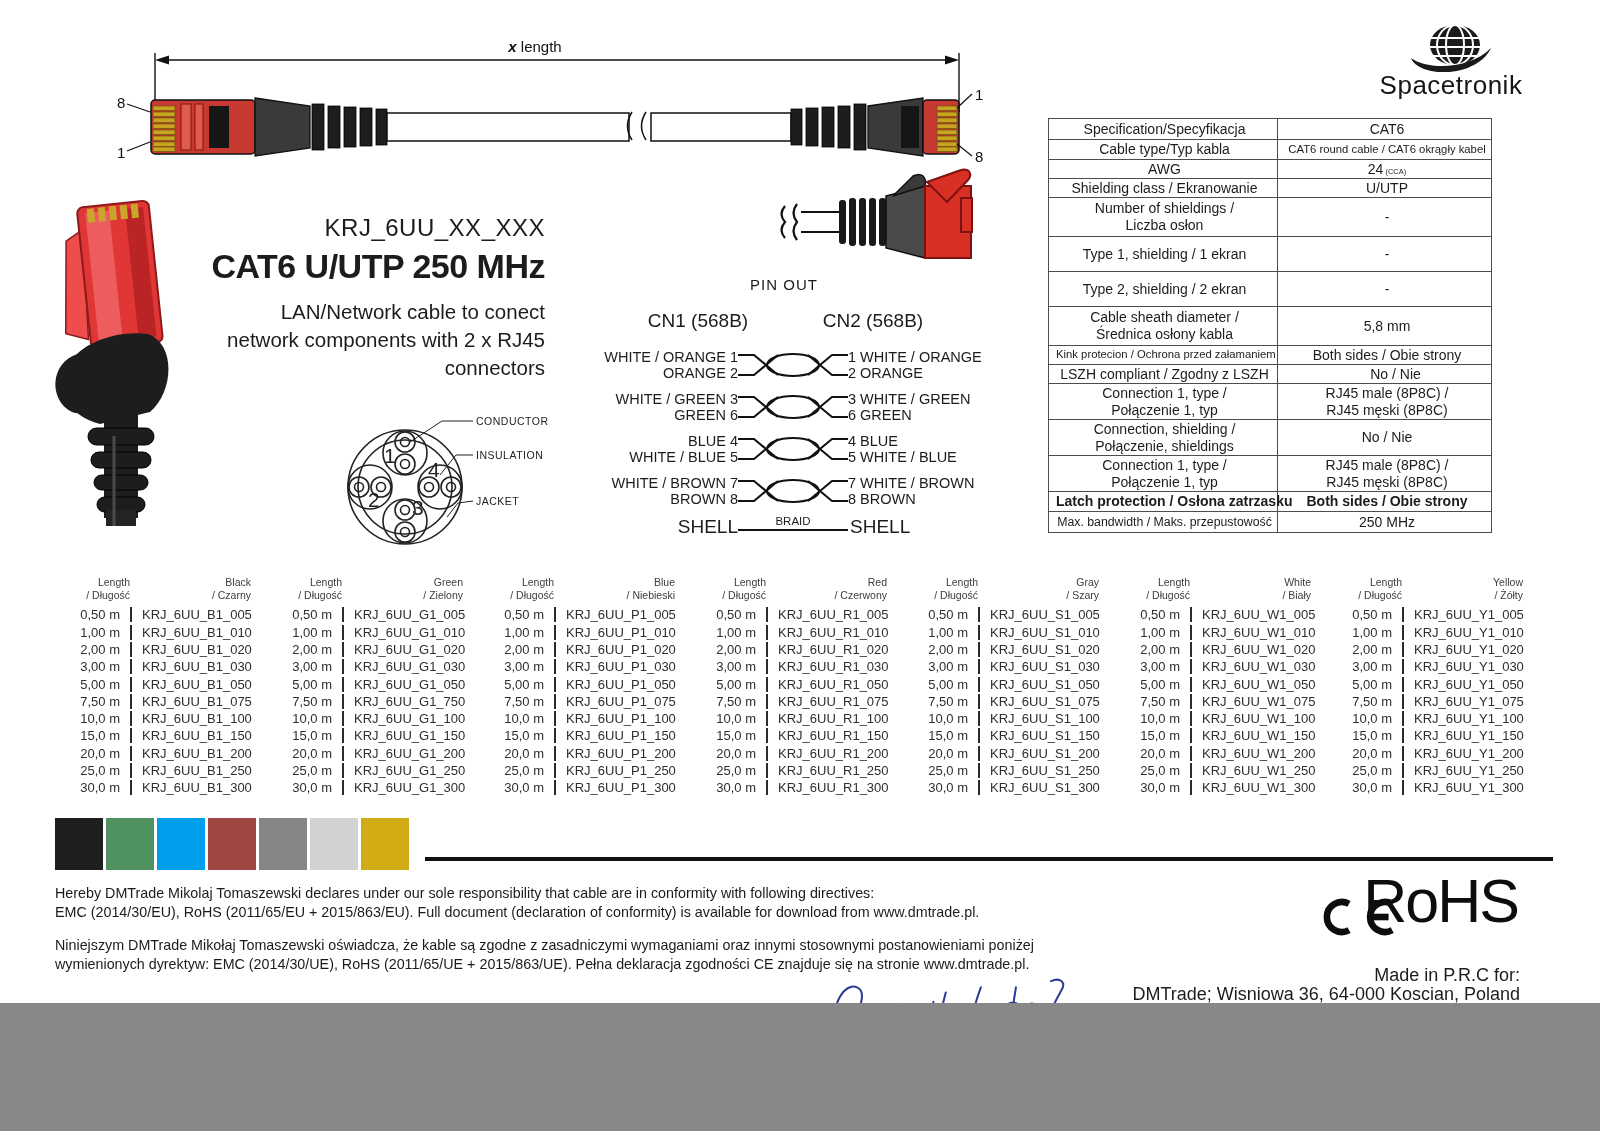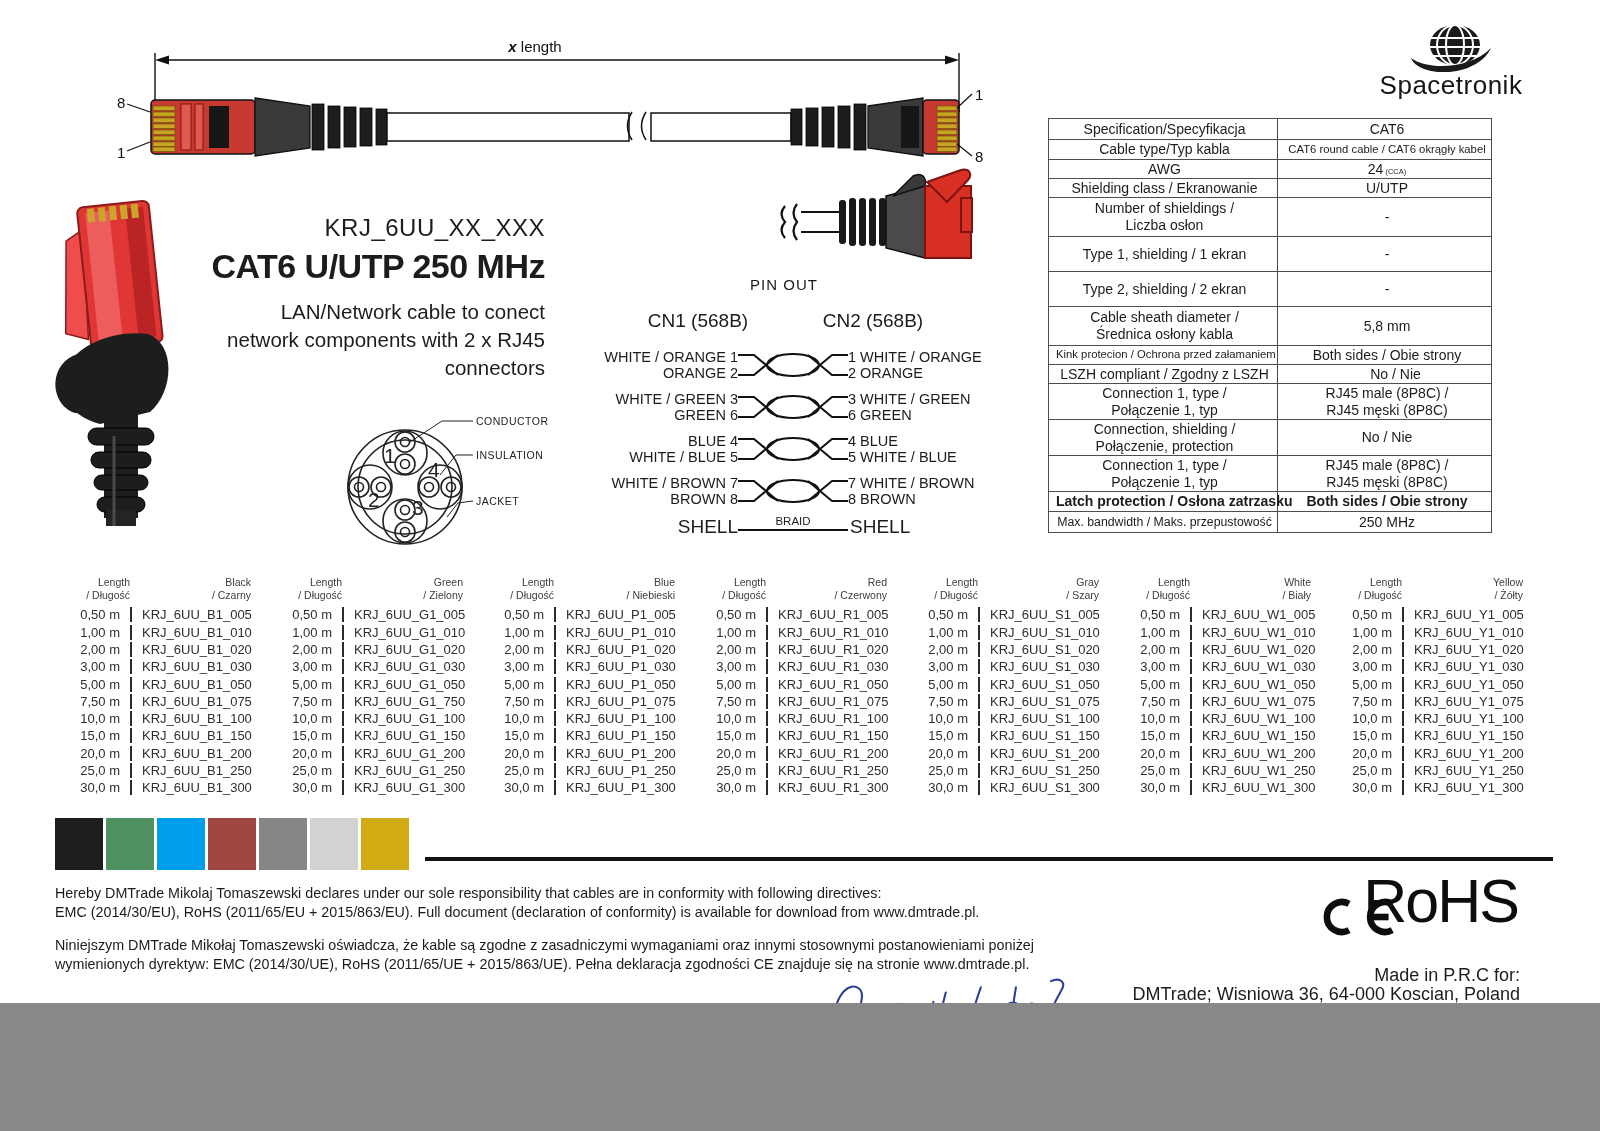--- a/index.html
+++ b/index.html
@@ -287,21 +287,21 @@
           <div>Połączenie 1, typ</div>
         </div>
         <div class="spec-value">
           <div>RJ45 male (8P8C) /</div>
           <div>RJ45 męski (8P8C)</div>
         </div>
       </div>
       <div class="spec-row" style="height: 36px;">
         <div class="spec-label">
           <div>Connection, shielding /</div>
-          <div>Połączenie, protection</div>
+          <div>Połączenie, shieldings</div>
         </div>
         <div class="spec-value">
           <div>No / Nie</div>
         </div>
       </div>
       <div class="spec-row" style="height: 36px;">
         <div class="spec-label">
           <div>Connection 1, type /</div>
           <div>Połączenie 1, typ</div>
         </div>
@@ -909,21 +909,21 @@
       <div class="swatch" style="background: rgb(79, 145, 96);"></div>
       <div class="swatch" style="background: rgb(0, 159, 238);"></div>
       <div class="swatch" style="background: rgb(159, 70, 65);"></div>
       <div class="swatch" style="background: rgb(134, 134, 134);"></div>
       <div class="swatch" style="background: rgb(210, 210, 210);"></div>
       <div class="swatch" style="background: rgb(209, 172, 20);"></div>
     </div>
   <div class="cable-line"></div>
 
   <div class="decl decl-en" style="top:884px">
-      <div>Hereby DMTrade Mikolaj Tomaszewski declares under our sole responsibility that cables are in conformity with following directives:</div>
+      <div>Hereby DMTrade Mikolaj Tomaszewski declares under our sole responsibility that cable are in conformity with following directives:</div>
       <div>EMC (2014/30/EU), RoHS (2011/65/EU + 2015/863/EU). Full document (declaration of conformity) is available for download from www.dmtrade.pl.</div>
     </div>
   <div class="decl decl-pl" style="top:936px">
       <div>Niniejszym DMTrade Mikołaj Tomaszewski oświadcza, że kable są zgodne z zasadniczymi wymaganiami oraz innymi stosownymi postanowieniami poniżej</div>
       <div>wymienionych dyrektyw: EMC (2014/30/UE), RoHS (2011/65/UE + 2015/863/UE). Pełna deklaracja zgodności CE znajduje się na stronie www.dmtrade.pl.</div>
     </div>
 
   <svg class="ce-mark" width="84" height="50" viewBox="0 0 140 60">
     <path d="M50,8 A25,25 0 1 0 50,52" stroke="#0d0d0d" stroke-width="11" fill="none"></path>
     <path d="M122,8 A25,25 0 1 0 122,52" stroke="#0d0d0d" stroke-width="11" fill="none"></path>

